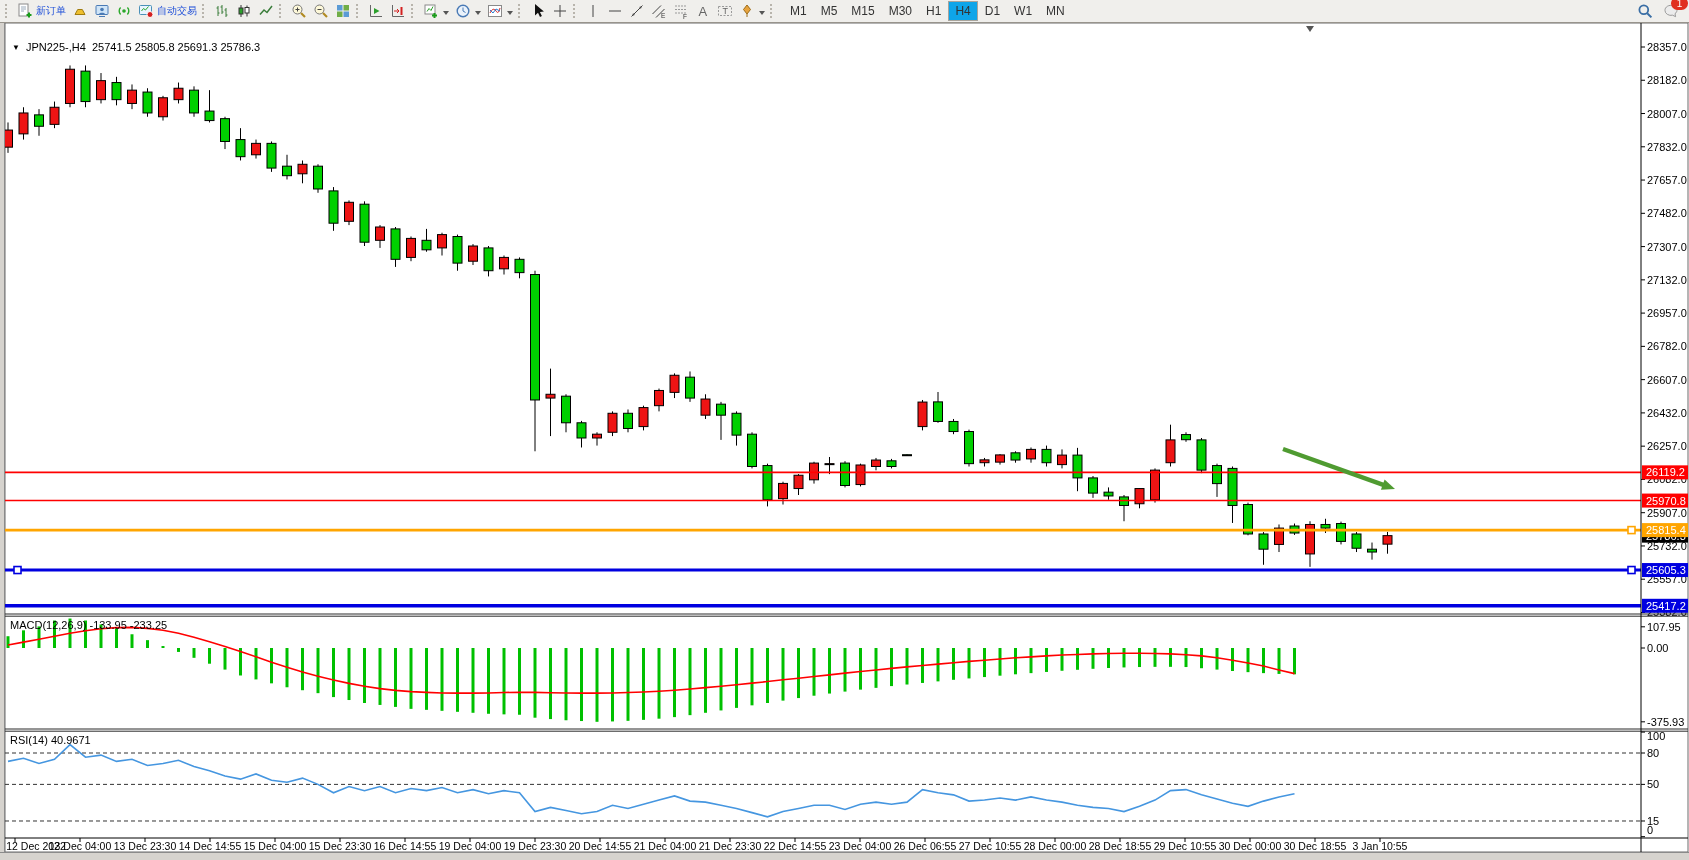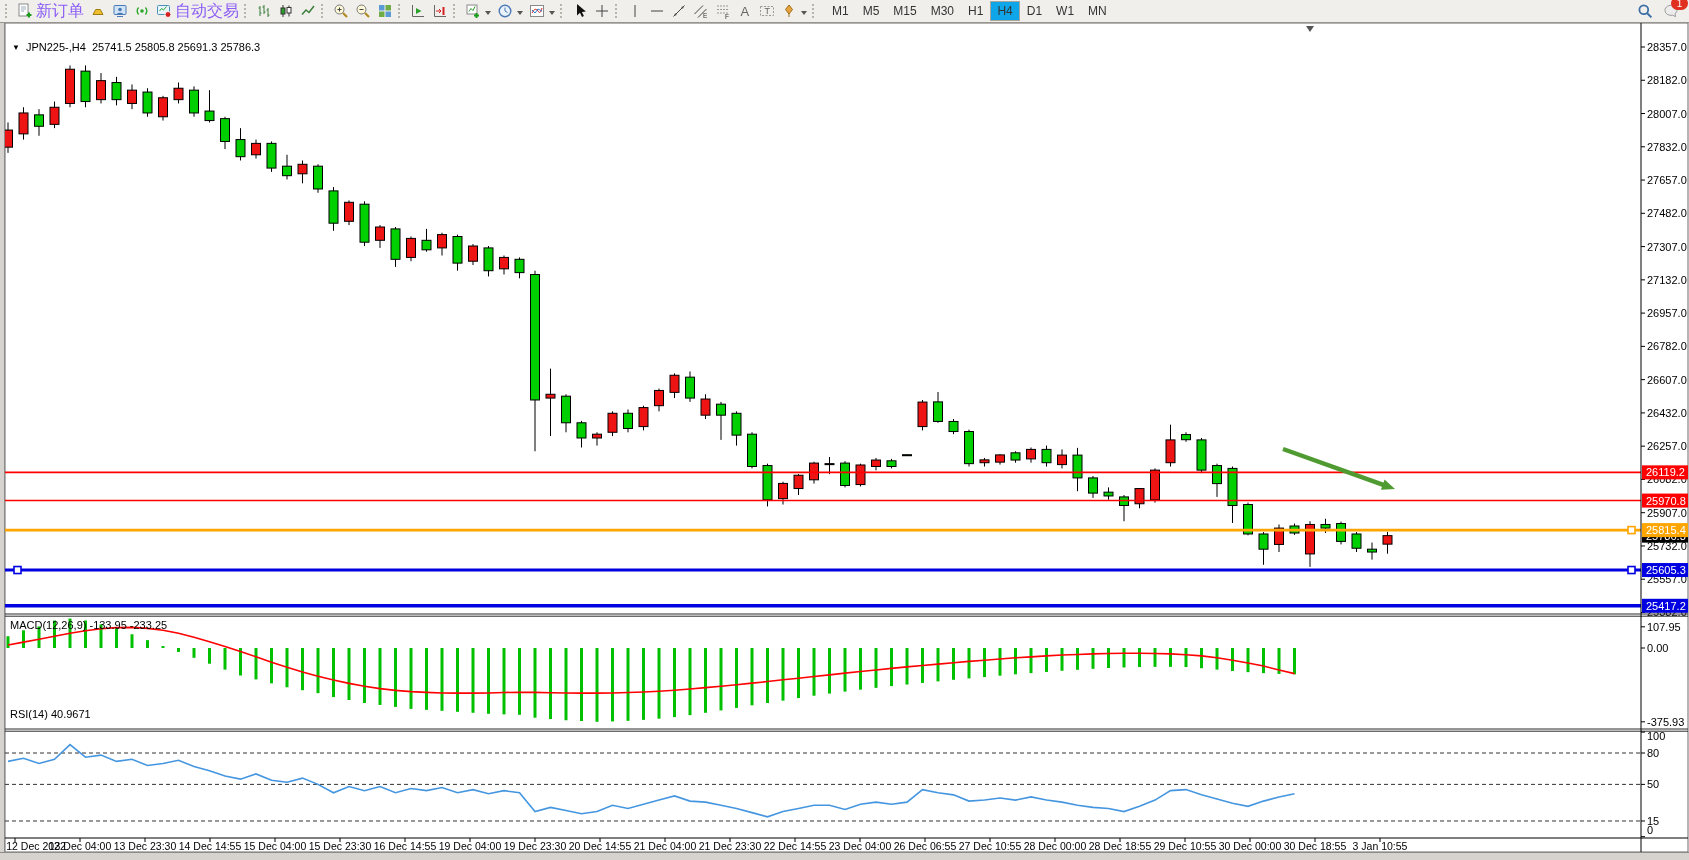--- a/index.html
+++ b/index.html
@@ -5,39 +5,39 @@
   html,body{margin:0;padding:0}
   body{width:1689px;height:860px;overflow:hidden;background:#fff;
        font-family:"Liberation Sans",sans-serif;position:relative;font-size:11px}
 
   
   .toolbar{position:absolute;left:0;top:0;right:0;height:22px;background:#f0efec;
            border-bottom:1px solid #98948c;display:flex;align-items:center;padding:0 3px;z-index:6}
   .grip{width:3px;height:14px;border-left:2px dotted #b8b4ac;margin:0 4px 0 2px}
   .tbtn{display:flex;align-items:center;gap:3px;height:20px;padding:0 3px;cursor:default}
   .tbtn .icon{width:16px;height:16px;display:block}
-  .tlabel{font-size:16px;color:#8b5cf6;white-space:nowrap}
+  .tlabel{font-size:10px;color:#1d4ed8;white-space:nowrap}
   .caret{width:0;height:0;border:3px solid transparent;border-top:4px solid #555;margin-top:6px;margin-left:1px}
   .tf-strip{display:flex;align-items:center;margin-left:4px}
   .tf{padding:2px 6px;color:#333;font-size:12px;border:1px solid transparent}
   .tf.active{background:#0ea5e9;border:1px solid #a8a49c}
   .tb-right{margin-left:auto;display:flex;align-items:center;gap:4px;padding-right:4px}
   .badge{position:absolute;top:-4px;right:-6px;background:#e03020;color:#fff;border-radius:8px;
          min-width:13px;height:13px;line-height:13px;text-align:center;font-size:10px;padding:0 2px}
   .notif-wrap{position:relative}
 
   
   .left-strip{position:absolute;left:0;top:22px;bottom:0;width:4px;background:#d6d3ce;border-right:1px solid #8a8a8a;z-index:4}
   .bottom-strip{position:absolute;left:0;right:0;top:852px;height:8px;background:#d6d3ce;border-top:1px solid #8a8a8a;z-index:4}
 
   .chart-title{position:absolute;left:12px;top:41px;z-index:3;color:#000;white-space:nowrap}
   .chart-title .dd{font-size:8px;vertical-align:1px;color:#000;margin-right:6px}
   .ind-label{position:absolute;left:10px;z-index:3;color:#000;white-space:nowrap}
   #macd-label{top:619px}
-  #rsi-label{top:708px}
+  #rsi-label{top:734px}
 
   svg.chartsvg{position:absolute;left:0;top:0;z-index:1}
   text{font-family:"Liberation Sans",sans-serif}
 </style>
 </head>
 <body>
 
 <div class="toolbar">
   <div class="grip"></div>
 

